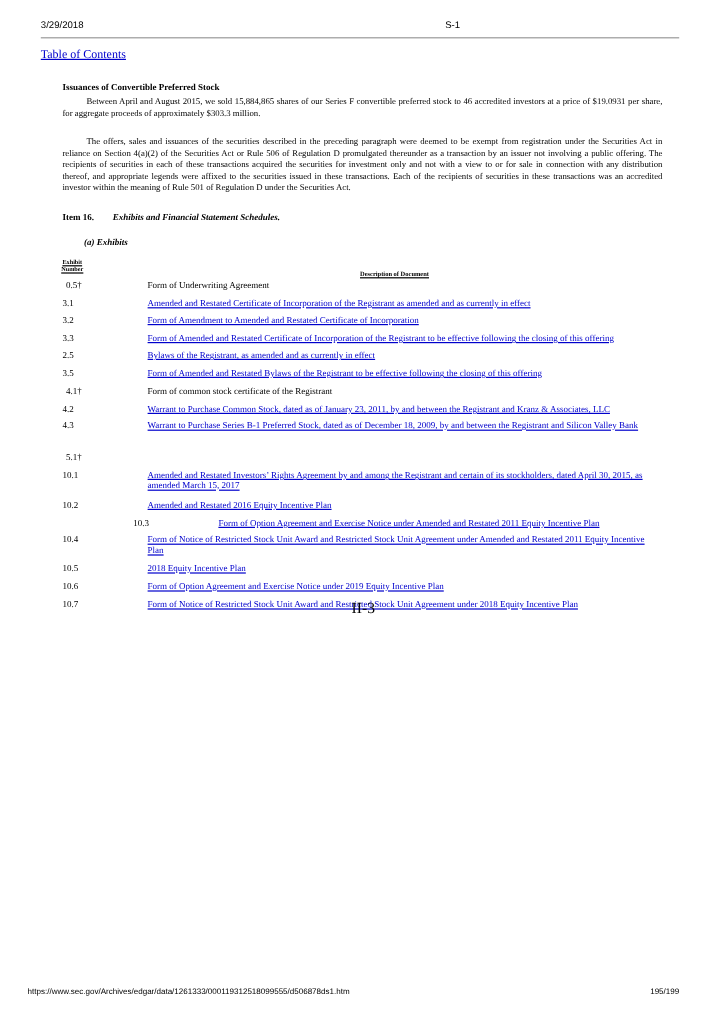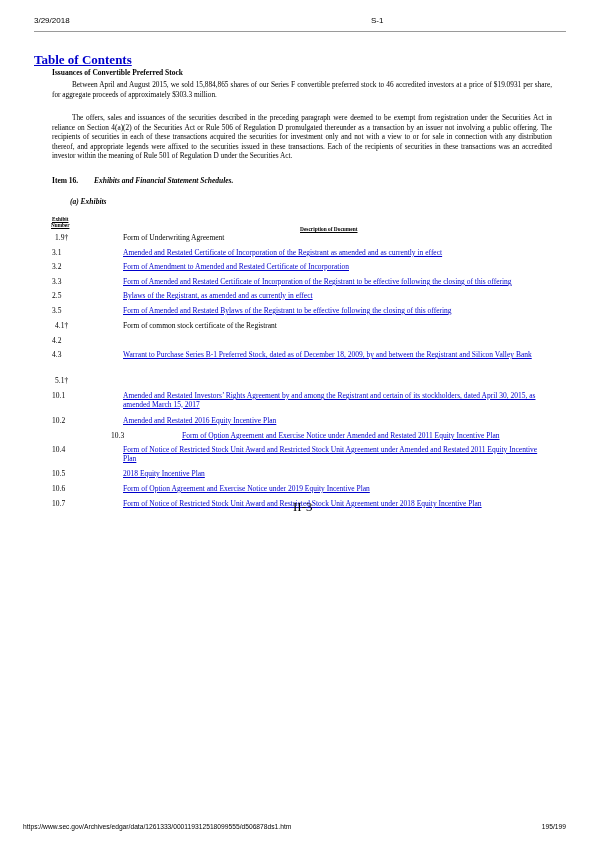--- a/index.html
+++ b/index.html
@@ -1,21 +1,21 @@
 <!DOCTYPE html>
 <html><head>
 <meta charset="utf-8">
 <style>
   html, body { margin: 0; padding: 0; background: #ffffff; }
   body { width: 600px; height: 848px; position: relative; overflow: hidden; font-family: "Liberation Serif", serif; color: #000; }
   .hdr { position: absolute; top: 16px; left: 34px; right: 34px; height: 12px; font-family: "Liberation Sans", sans-serif; font-size: 8px; }
   .hdr .date { position: absolute; left: 0; top: 0; }
   .hdr .title { position: absolute; left: 294px; top: 0; padding-left: 43px; }
   .rule { position: absolute; top: 31px; left: 34px; width: 532px; height: 0; border-top: 1px solid #9a9a9a; }
-  .toc { position: absolute; top: 52px; left: 34px; font-size: 13px; font-weight: bold; color: #0000cc; text-decoration: underline; cursor: pointer; }
+  .toc { position: absolute; top: 40px; left: 34px; font-size: 10px; font-weight: normal; color: #0000cc; text-decoration: underline; cursor: pointer; }
   .sec-title { position: absolute; top: 68px; left: 52px; font-size: 7.5px; font-weight: bold; }
   .para { position: absolute; left: 52px; width: 500px; font-size: 7.3px; line-height: 9.6px; text-align: justify; }
   .para .indent { display: inline-block; width: 20px; }
   .p1 { top: 80px; }
   .p2 { top: 113px; }
   .item16 { position: absolute; top: 176px; left: 52px; font-size: 7.5px; font-weight: bold; }
   .item16 .it { position: absolute; left: 42px; top: 0; white-space: nowrap; font-style: italic; }
   .subhead { position: absolute; top: 197px; left: 70px; font-size: 7.5px; font-weight: bold; font-style: italic; }
   .th-num { position: absolute; top: 216px; left: 51px; font-size: 5.2px; line-height: 6px; font-weight: bold; text-decoration: underline; text-align: center; }
   .th-desc { position: absolute; top: 226px; left: 300px; font-size: 5.4px; font-weight: bold; text-decoration: underline; }
@@ -52,21 +52,21 @@
 <div class="subhead">(a) Exhibits</div>
 
 <div class="th-num">
   <div>Exhibit</div>
   <div>Number</div>
 </div>
 <div class="th-desc">Description of Document</div>
 
 <div class="rows" id="exhibit-rows">
     <div class="row" style="position: absolute; top: 0px; left: 0px; width: 500px;">
-      <span class="num dag">1.9†</span>
+      <span class="num dag">0.5†</span>
       <span class="desc">Form of Underwriting Agreement</span>
     </div>
     <div class="row" style="position: absolute; top: 15px; left: 0px; width: 500px;">
       <span class="num">3.1</span>
       <a class="desc link">Amended and Restated Certificate of Incorporation of the Registrant as amended and as currently in effect</a>
     </div>
     <div class="row" style="position: absolute; top: 29px; left: 0px; width: 500px;">
       <span class="num">3.2</span>
       <a class="desc link">Form of Amendment to Amended and Restated Certificate of Incorporation</a>
     </div>
@@ -81,20 +81,21 @@
     <div class="row" style="position: absolute; top: 73px; left: 0px; width: 500px;">
       <span class="num">3.5</span>
       <a class="desc link">Form of Amended and Restated Bylaws of the Registrant to be effective following the closing of this offering</a>
     </div>
     <div class="row" style="position: absolute; top: 88px; left: 0px; width: 500px;">
       <span class="num dag">4.1†</span>
       <span class="desc">Form of common stock certificate of the Registrant</span>
     </div>
     <div class="row" style="position: absolute; top: 103px; left: 0px; width: 500px;">
       <span class="num">4.2</span>
+      <a class="desc link">Warrant to Purchase Common Stock, dated as of January 23, 2011, by and between the Registrant and Kranz &amp; Associates, LLC</a>
     </div>
     <div class="row" style="position: absolute; top: 117px; left: 0px; width: 500px;">
       <span class="num">4.3</span>
       <a class="desc link">Warrant to Purchase Series B-1 Preferred Stock, dated as of December 18, 2009, by and between the Registrant and Silicon Valley Bank</a>
     </div>
     <div class="row" style="position: absolute; top: 143px; left: 0px; width: 500px;">
       <span class="num dag">5.1†</span>
     </div>
     <div class="row" style="position: absolute; top: 158px; left: 0px; width: 500px;">
       <span class="num">10.1</span>

